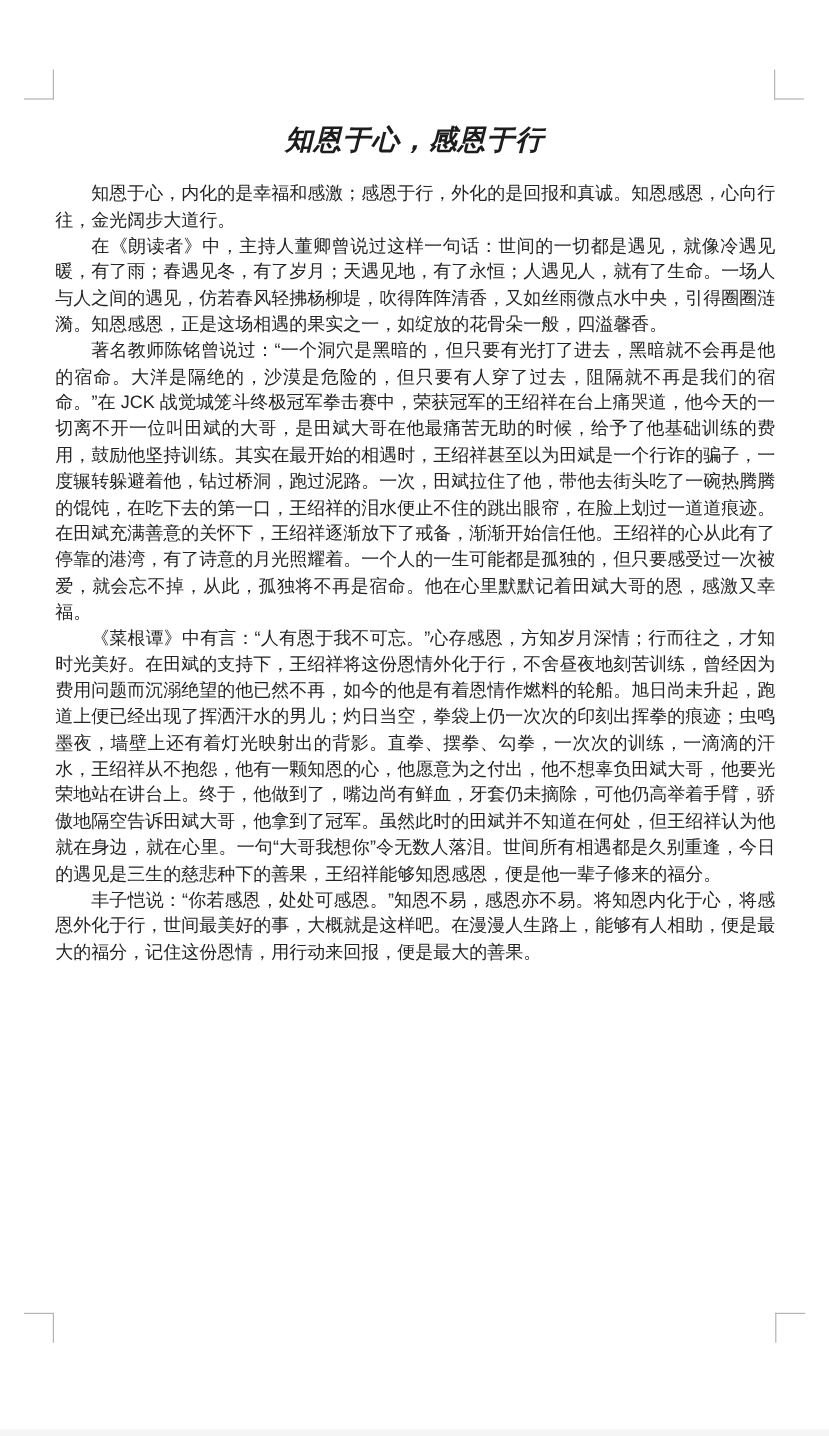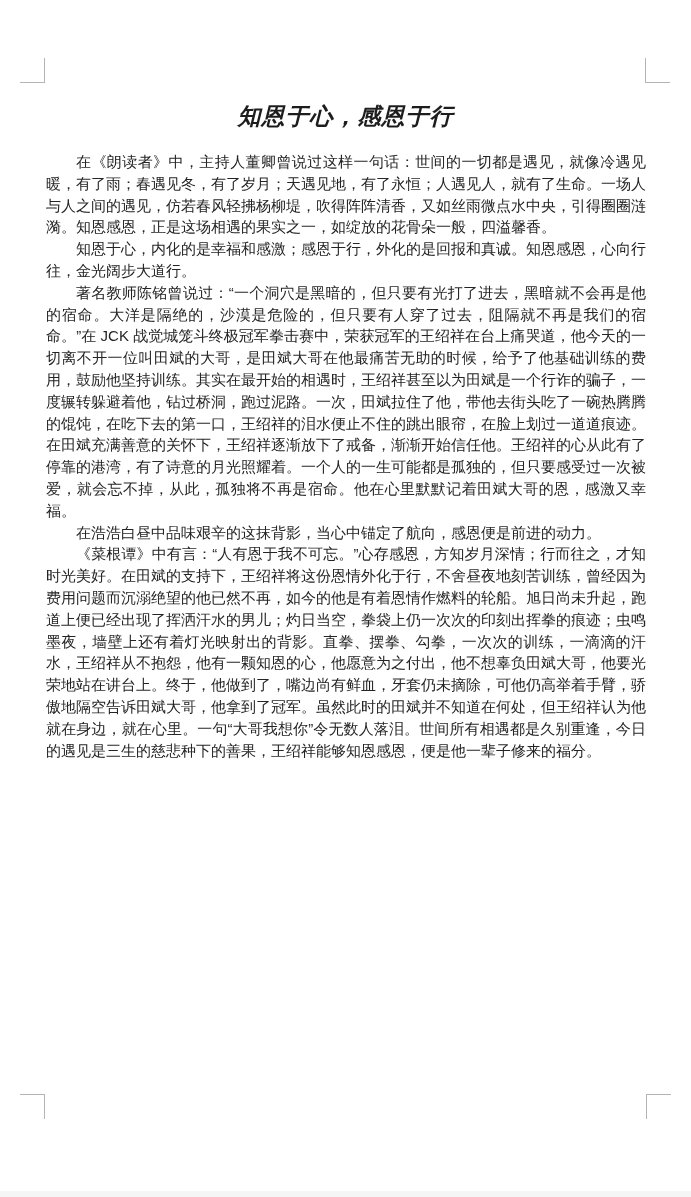--- a/index.html
+++ b/index.html
@@ -68,22 +68,22 @@
 <div class="page">
 
   <div class="crop tl"></div>
   <div class="crop tr"></div>
   <div class="crop bl"></div>
   <div class="crop br"></div>
 
   <h1 class="doc-title">知恩于心，感恩于行</h1>
 
   <div class="doc-body">
+    <p>知恩于心，内化的是幸福和感激；感恩于行，外化的是回报和真诚。知恩感恩，心向行往，金光阔步大道行。</p>
     <p>在《朗读者》中，主持人董卿曾说过这样一句话：世间的一切都是遇见，就像冷遇见暖，有了雨；春遇见冬，有了岁月；天遇见地，有了永恒；人遇见人，就有了生命。一场人与人之间的遇见，仿若春风轻拂杨柳堤，吹得阵阵清香，又如丝雨微点水中央，引得圈圈涟漪。知恩感恩，正是这场相遇的果实之一，如绽放的花骨朵一般，四溢馨香。</p>
-    <p>知恩于心，内化的是幸福和感激；感恩于行，外化的是回报和真诚。知恩感恩，心向行往，金光阔步大道行。</p>
     <p>著名教师陈铭曾说过：“一个洞穴是黑暗的，但只要有光打了进去，黑暗就不会再是他的宿命。大洋是隔绝的，沙漠是危险的，但只要有人穿了过去，阻隔就不再是我们的宿命。”在 JCK 战觉城笼斗终极冠军拳击赛中，荣获冠军的王绍祥在台上痛哭道，他今天的一切离不开一位叫田斌的大哥，是田斌大哥在他最痛苦无助的时候，给予了他基础训练的费用，鼓励他坚持训练。其实在最开始的相遇时，王绍祥甚至以为田斌是一个行诈的骗子，一度辗转躲避着他，钻过桥洞，跑过泥路。一次，田斌拉住了他，带他去街头吃了一碗热腾腾的馄饨，在吃下去的第一口，王绍祥的泪水便止不住的跳出眼帘，在脸上划过一道道痕迹。在田斌充满善意的关怀下，王绍祥逐渐放下了戒备，渐渐开始信任他。王绍祥的心从此有了停靠的港湾，有了诗意的月光照耀着。一个人的一生可能都是孤独的，但只要感受过一次被爱，就会忘不掉，从此，孤独将不再是宿命。他在心里默默记着田斌大哥的恩，感激又幸福。</p>
-    <p>在浩浩白昼中品味艰辛的这抹背影，当心中锚定了航向，感恩便是前进的动力。</p>
     <p>《菜根谭》中有言：“人有恩于我不可忘。”心存感恩，方知岁月深情；行而往之，才知时光美好。在田斌的支持下，王绍祥将这份恩情外化于行，不舍昼夜地刻苦训练，曾经因为费用问题而沉溺绝望的他已然不再，如今的他是有着恩情作燃料的轮船。旭日尚未升起，跑道上便已经出现了挥洒汗水的男儿；灼日当空，拳袋上仍一次次的印刻出挥拳的痕迹；虫鸣墨夜，墙壁上还有着灯光映射出的背影。直拳、摆拳、勾拳，一次次的训练，一滴滴的汗水，王绍祥从不抱怨，他有一颗知恩的心，他愿意为之付出，他不想辜负田斌大哥，他要光荣地站在讲台上。终于，他做到了，嘴边尚有鲜血，牙套仍未摘除，可他仍高举着手臂，骄傲地隔空告诉田斌大哥，他拿到了冠军。虽然此时的田斌并不知道在何处，但王绍祥认为他就在身边，就在心里。一句“大哥我想你”令无数人落泪。世间所有相遇都是久别重逢，今日的遇见是三生的慈悲种下的善果，王绍祥能够知恩感恩，便是他一辈子修来的福分。</p>
+    <p>丰子恺说：“你若感恩，处处可感恩。”知恩不易，感恩亦不易。将知恩内化于心，将感恩外化于行，世间最美好的事，大概就是这样吧。在漫漫人生路上，能够有人相助，便是最大的福分，记住这份恩情，用行动来回报，便是最大的善果。</p>
   </div>
 
   <div class="bottom-edge"></div>
 
 </div>
 
 </body></html>

